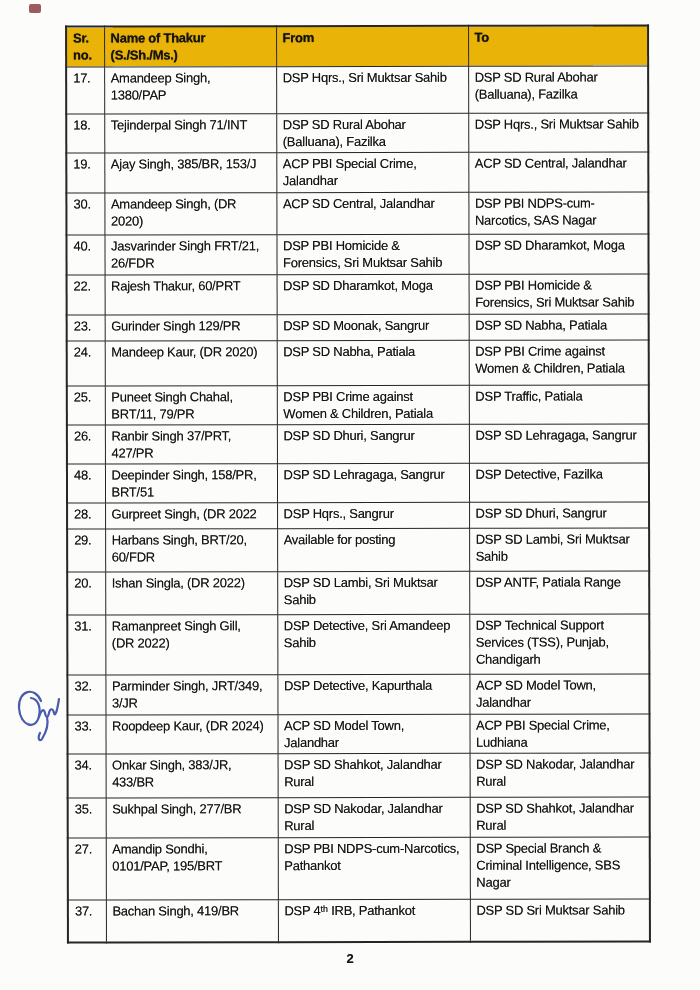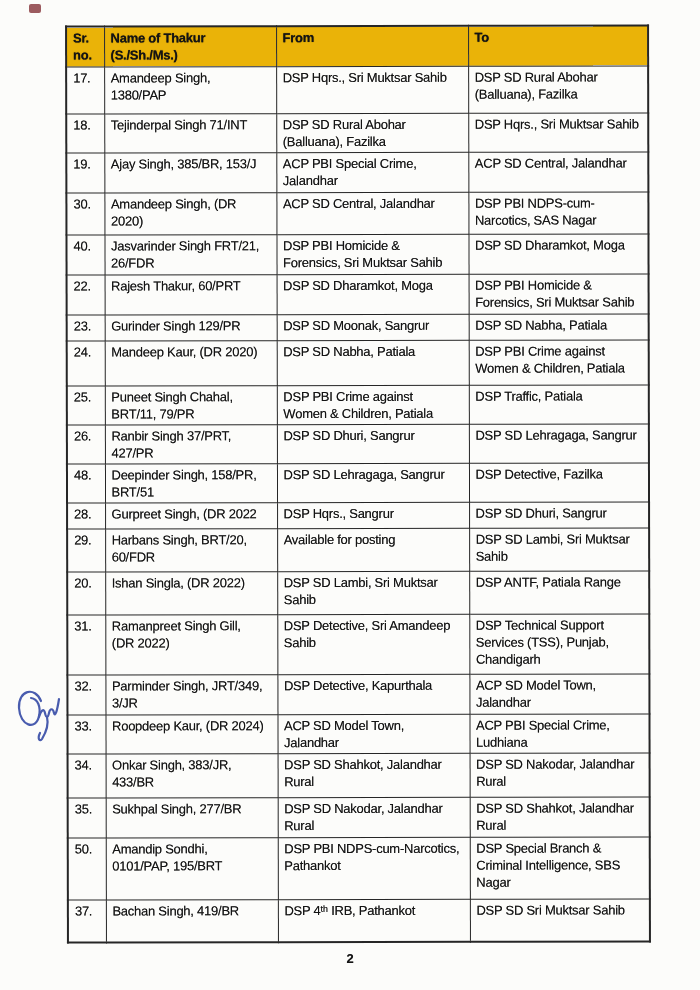--- a/index.html
+++ b/index.html
@@ -210,21 +210,21 @@
         </tr>
         <tr style="height: 40px;">
           <td>35.</td>
           <td>Sukhpal Singh, 277/BR</td>
           <td>DSP SD Nakodar, Jalandhar
 Rural</td>
           <td>DSP SD Shahkot, Jalandhar
 Rural</td>
         </tr>
         <tr style="height: 62px;">
-          <td>50.</td>
+          <td>27.</td>
           <td>Amandip Sondhi,
 0101/PAP, 195/BRT</td>
           <td>DSP PBI NDPS-cum-Narcotics,
 Pathankot</td>
           <td>DSP Special Branch &amp;
 Criminal Intelligence, SBS
 Nagar</td>
         </tr>
         <tr style="height: 43px;">
           <td>37.</td>

